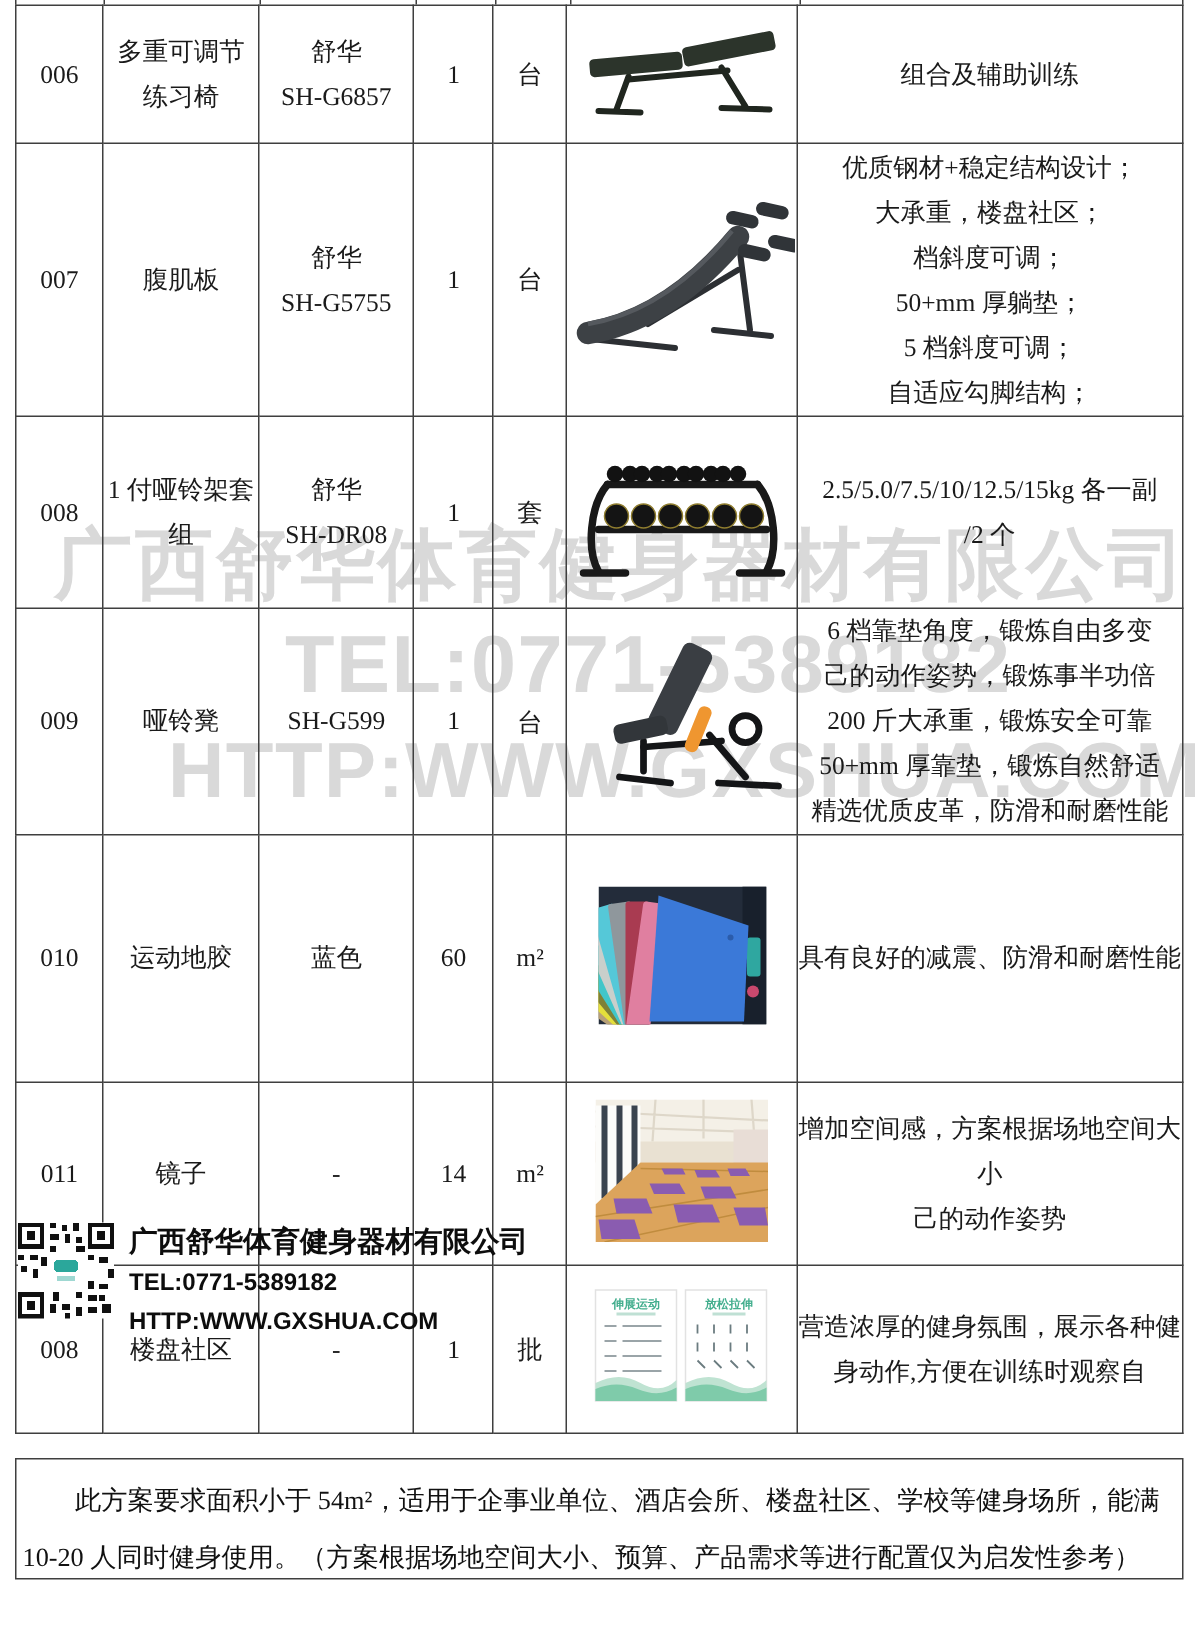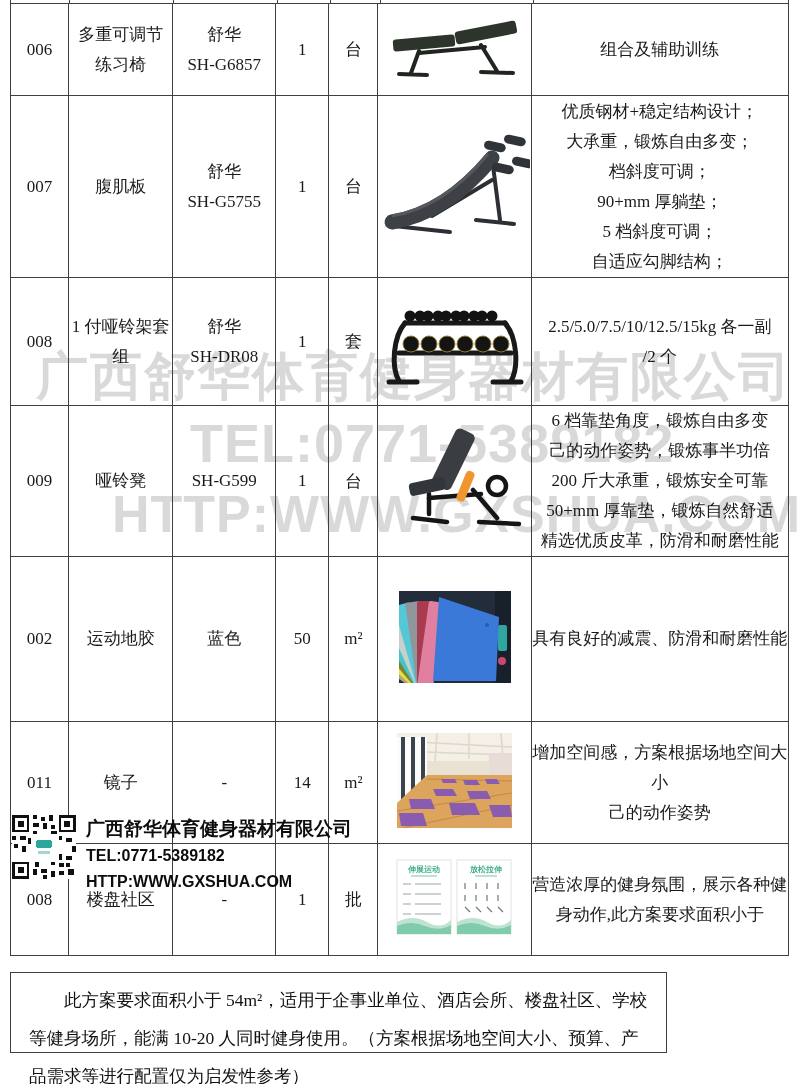--- a/index.html
+++ b/index.html
@@ -25,22 +25,22 @@
   tr.r012{height:112px;}
   .stub{position:absolute;width:1px;height:3px;background:#3f3f3f;top:0;z-index:1;}
 
   
   .qrblock{position:absolute;left:12px;top:815px;z-index:2;display:flex;gap:10px;align-items:flex-start;}
   .qrtext{font-family:"Liberation Sans","DejaVu Sans",sans-serif;font-weight:bold;color:#0d0d0d;}
   .qrline1{font-size:19px;line-height:28px;white-space:nowrap;}
   .qrline2{font-size:16px;line-height:26px;white-space:nowrap;}
 
   
-  .notebox{position:absolute;left:10px;top:972px;width:657px;height:81px;z-index:1;
-           border:1px solid #3f3f3f;box-sizing:border-box;padding:8px 14px 0 18px;}
+  .notebox{position:absolute;left:10px;top:972px;width:779px;height:81px;z-index:1;
+           border:1px solid #3f3f3f;box-sizing:border-box;padding:8px 14px 0 4px;}
   .notebox p{margin:0;font-size:17.5px;line-height:38px;text-indent:2em;color:#111;}
 </style>
 </head>
 <body>
 
 <div class="page">
 
   <div class="wm wm1">广西舒华体育健身器材有限公司</div>
   <div class="wm wm2">TEL:0771-5389182</div>
   <div class="wm wm3">HTTP:WWW.GXSHUA.COM</div>
@@ -118,23 +118,23 @@
             <g fill="#303438">
               <rect x="104" y="18" width="22" height="9" rx="4.5" transform="rotate(12 115 22)"></rect>
               <rect x="124" y="12" width="22" height="9" rx="4.5" transform="rotate(12 135 16)"></rect>
               <rect x="112" y="40" width="22" height="9" rx="4.5" transform="rotate(12 123 44)"></rect>
               <rect x="132" y="34" width="22" height="9" rx="4.5" transform="rotate(12 143 38)"></rect>
             </g>
           </svg>
         </td>
         <td class="desc">
           <div class="ln">优质钢材+稳定结构设计；</div>
-          <div class="ln">大承重，锻炼自由多变；</div>
+          <div class="ln">大承重，楼盘社区；</div>
           <div class="ln">档斜度可调；</div>
-          <div class="ln">90+mm 厚躺垫；</div>
+          <div class="ln">50+mm 厚躺垫；</div>
           <div class="ln">5 档斜度可调；</div>
           <div class="ln">自适应勾脚结构；</div>
         </td>
       </tr>
 
       <tr class="r008">
         <td><span>008</span></td>
         <td>
           <div class="ln">1 付哑铃架套</div>
           <div class="ln">组</div>
@@ -208,28 +208,28 @@
         <td class="desc">
           <div class="ln">6 档靠垫角度，锻炼自由多变</div>
           <div class="ln">己的动作姿势，锻炼事半功倍</div>
           <div class="ln">200 斤大承重，锻炼安全可靠</div>
           <div class="ln">50+mm 厚靠垫，锻炼自然舒适</div>
           <div class="ln">精选优质皮革，防滑和耐磨性能</div>
         </td>
       </tr>
 
       <tr class="r010">
-        <td><span>002</span></td>
+        <td><span>010</span></td>
         <td>
           <div class="ln">运动地胶</div>
         </td>
         <td>
           <div class="ln">蓝色</div>
         </td>
-        <td><span>50</span></td>
+        <td><span>60</span></td>
         <td><span>m²</span></td>
         <td>
           <svg width="112" height="92" viewBox="0 0 112 92">
             <rect width="112" height="92" fill="#232c3a"></rect>
             <rect x="96" y="0" width="16" height="92" fill="#18202c"></rect>
             <rect x="99" y="34" width="9" height="26" rx="2" fill="#2fa7a0"></rect>
             <circle cx="103" cy="70" r="4" fill="#c8486e"></circle>
             <g transform="translate(26,96)">
               <rect x="-8" y="-86" width="16" height="86" rx="2" fill="#b7a077" transform="rotate(-56)"></rect>
               <rect x="-8" y="-86" width="16" height="86" rx="2" fill="#e4df3b" transform="rotate(-48)"></rect>
@@ -322,21 +322,21 @@
               <path d="M70 27 v6 M81 27 v6 M92 27 v6 M103 27 v6 M70 39 v6 M81 39 v6 M92 39 v6 M103 39 v6 M70 51 l5 5 M81 51 l5 5 M92 51 l5 5 M103 51 l5 5"></path>
             </g>
             <path d="M2 66 Q 18 58 32 66 T 56 64 L56 78 L2 78 Z" fill="#bfe3d2"></path>
             <path d="M2 70 Q 16 64 30 70 T 56 69 L56 78 L2 78 Z" fill="#7fcbaa"></path>
             <path d="M62 66 Q 78 58 92 66 T 116 64 L116 78 L62 78 Z" fill="#bfe3d2"></path>
             <path d="M62 70 Q 76 64 90 70 T 116 69 L116 78 L62 78 Z" fill="#7fcbaa"></path>
           </svg>
         </td>
         <td class="desc">
           <div class="ln">营造浓厚的健身氛围，展示各种健</div>
-          <div class="ln">身动作,此方案要求面积小于</div>
+          <div class="ln">身动作,方便在训练时观察自</div>
         </td>
       </tr>
 
     </tbody>
   </table>
 
   <div class="qrblock">
     <svg width="64" height="64" viewBox="0 0 33 33" shape-rendering="crispEdges" style="background:#fff">
       <path fill="#101010" d="M0 0h9v9H0z M24 0h9v9h-9z M0 24h9v9H0z"></path>
       <path fill="#ffffff" d="M1.5 1.5h6v6h-6z M25.5 1.5h6v6h-6z M1.5 25.5h6v6h-6z"></path>

